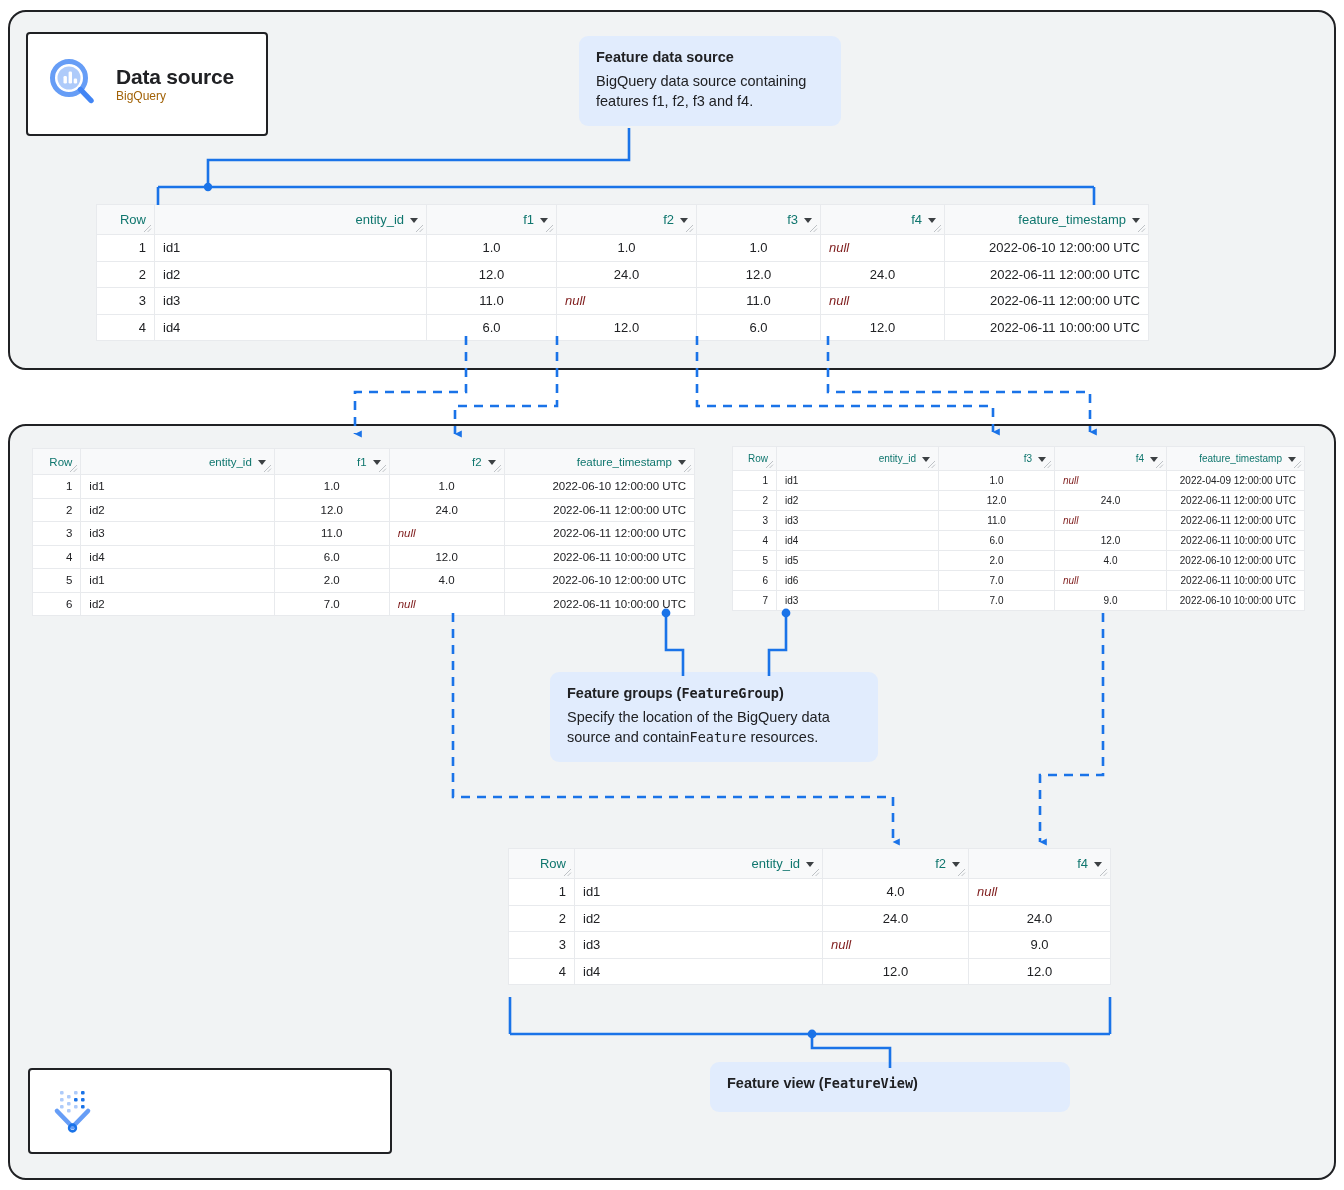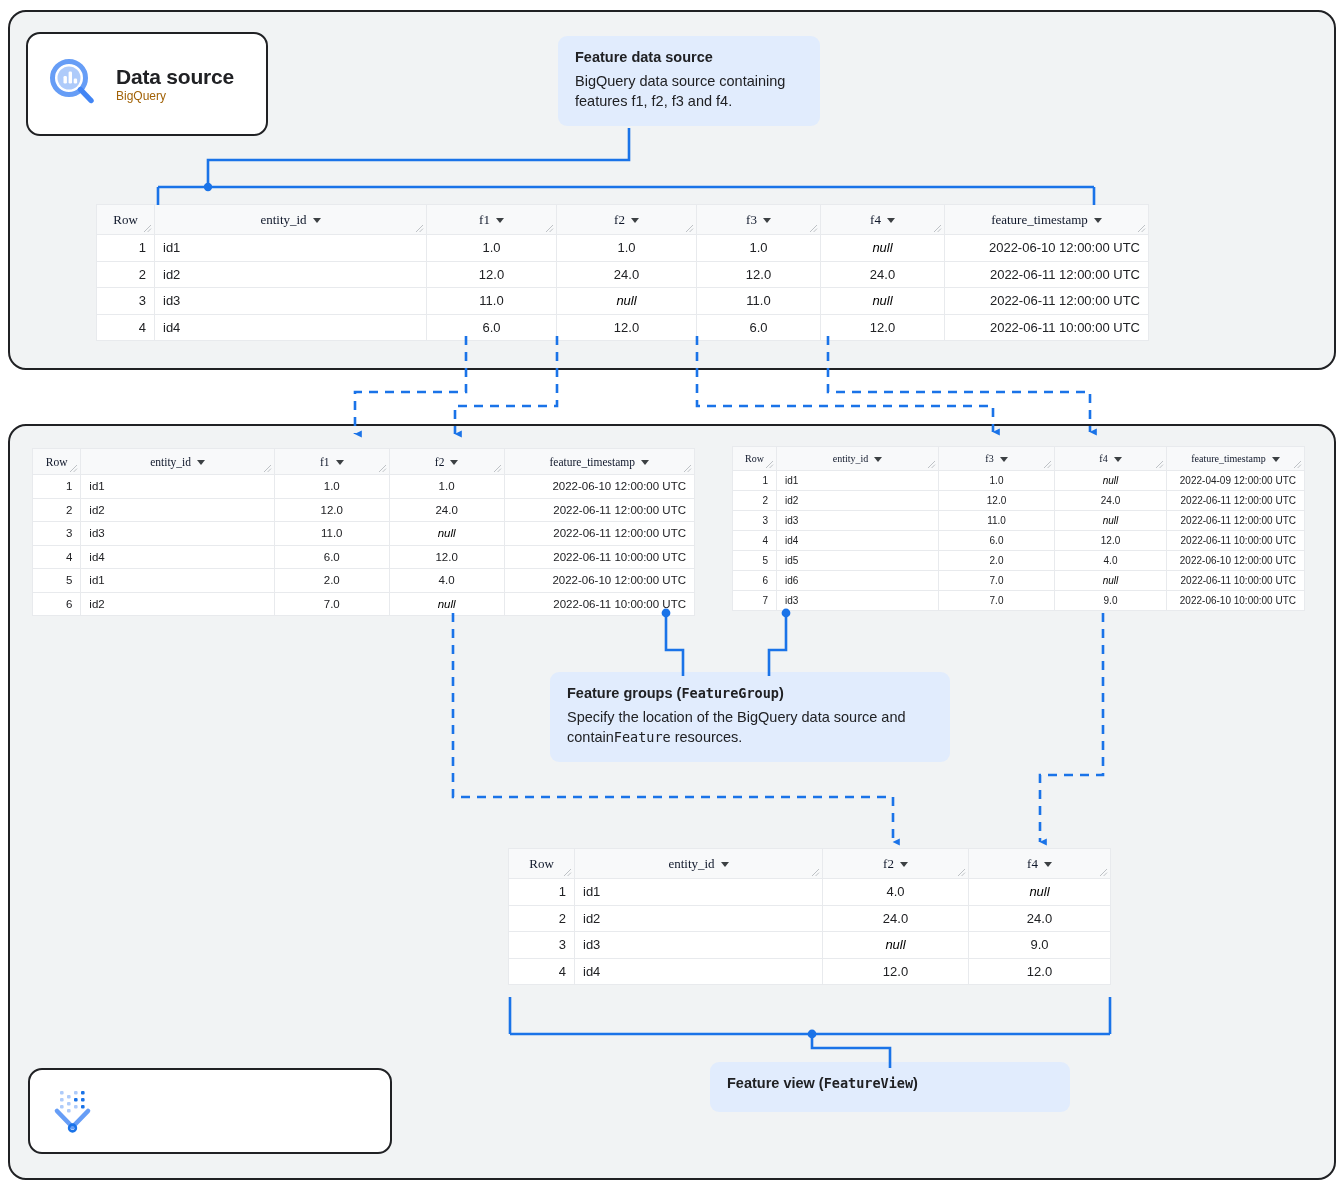--- a/index.html
+++ b/index.html
@@ -23,21 +23,21 @@
     border-radius: 18px;
   }
   #container-datasource { left: 8px;  top: 10px;  width: 1328px; height: 360px; }
   #container-featurestore { left: 8px; top: 424px; width: 1328px; height: 756px; }
 
   
   .product-card {
     position: absolute;
     background: #ffffff;
     border: 2.5px solid #202124;
-    border-radius: 14px;
+    border-radius: 4px;
     display: flex;
     align-items: center;
     padding: 0 18px;
     gap: 16px;
   }
   #card-datasource { left: 26px; top: 32px; width: 242px; height: 104px; }
   #card-featurestore { left: 28px; top: 1068px; width: 364px; height: 86px; }
   .card-text { display: flex; flex-direction: column; justify-content: center; line-height: 1.18; }
   .card-title { font-size: 21px; font-weight: bold; color: #202124; letter-spacing: -0.2px; }
   .card-sub { font-size: 12px; color: #a16207; }
@@ -47,66 +47,65 @@
   .callout {
     position: absolute;
     background: #e1ecfd;
     border-radius: 9px;
     padding: 13px 17px 15px 17px;
   }
   .callout-title { font-size: 14.5px; font-weight: bold; color: #202124; margin-bottom: 6px; }
   .callout-title .mono { font-family: "DejaVu Sans Mono", monospace; font-size: 13.5px; font-weight: bold; }
   .callout-body { font-size: 14.5px; color: #202124; line-height: 1.38; }
   .callout-body .mono { font-family: "DejaVu Sans Mono", monospace; font-size: 13.5px; }
-  #callout-feature-data-source { left: 558px; top: 36px;  width: 262px; }
-  #callout-feature-groups     { left: 550px; top: 672px; width: 400px; }
+  #callout-feature-data-source { left: 579px; top: 36px;  width: 262px; }
+  #callout-feature-groups     { left: 550px; top: 672px; width: 328px; }
   #callout-feature-view       { left: 710px; top: 1062px; width: 360px; padding-left: 17px; }
 
   
   .tbl {
     position: absolute;
     background: #ffffff;
     border-collapse: collapse;
     table-layout: fixed;
     border: 1px solid #dadce0;
   }
   .tbl th, .tbl td {
     border: 1px solid #e8eaed;
     padding: 0 8px;
     color: #202124;
     font-weight: normal;
     overflow: hidden;
     white-space: nowrap;
   }
   .tbl th {
     background: #f8f9fa;
-    text-align: center;
+    text-align: right;
     position: relative;
-    color: #0f172a;
+    color: #0f766e;
     vertical-align: middle;
-    font-family: Liberation Serif, serif;
   }
   .tbl th .caret {
     display: inline-block;
     margin-left: 6px;
     width: 0; height: 0;
     border-left: 4.5px solid transparent;
     border-right: 4.5px solid transparent;
     border-top: 5px solid #3c4043;
     vertical-align: middle;
   }
   .tbl th .grip {
     position: absolute;
     right: 2px; bottom: 1px;
     width: 9px; height: 9px;
     opacity: .62;
   }
   .tbl td.num { text-align: center; }
   .tbl td.rowno { text-align: right; color: #202124; }
-  .tbl td.nul { text-align: center; font-style: italic; color: #000000; }
+  .tbl td.nul { text-align: left; font-style: italic; color: #7f1d1d; }
   .tbl td.ts  { text-align: right; }
 
   
   .tbl.big  { font-size: 13px; }
   .tbl.big th { height: 30px; }
   .tbl.big td { height: 26.5px; }
   .tbl.mid  { font-size: 11.5px; }
   .tbl.mid th { height: 26px; }
   .tbl.mid td { height: 23.5px; }
   .tbl.sm   { font-size: 10px; }

